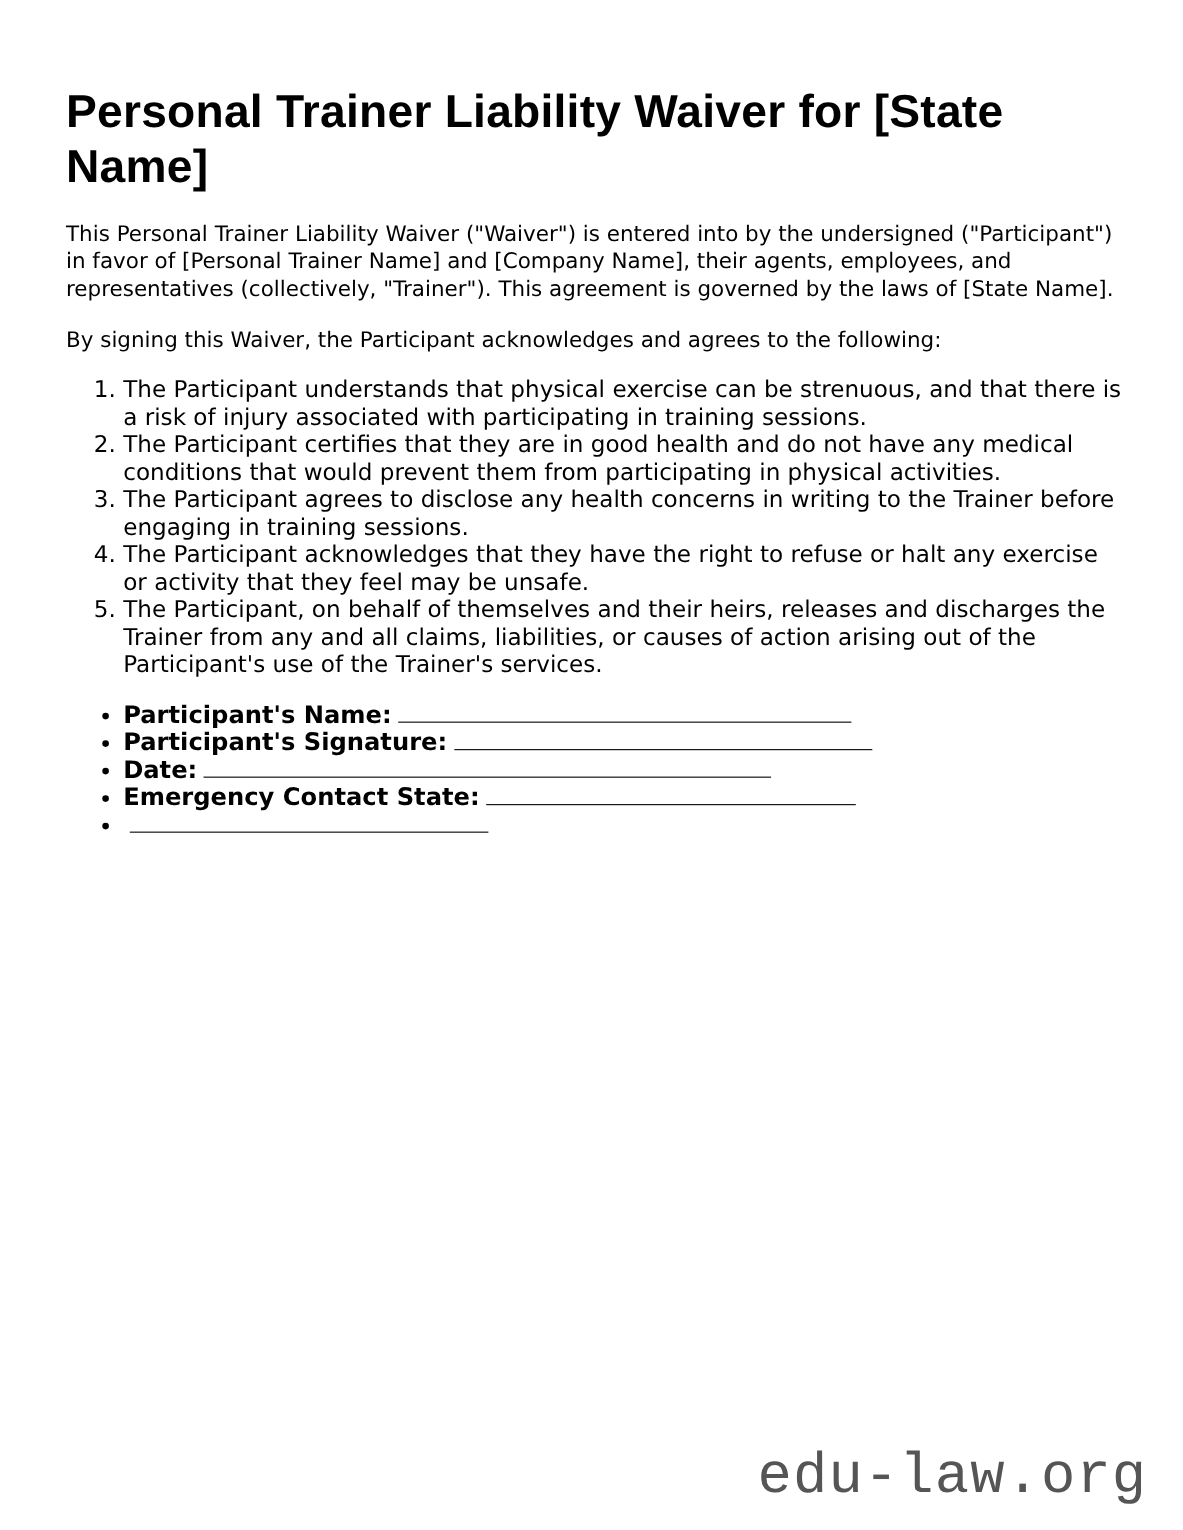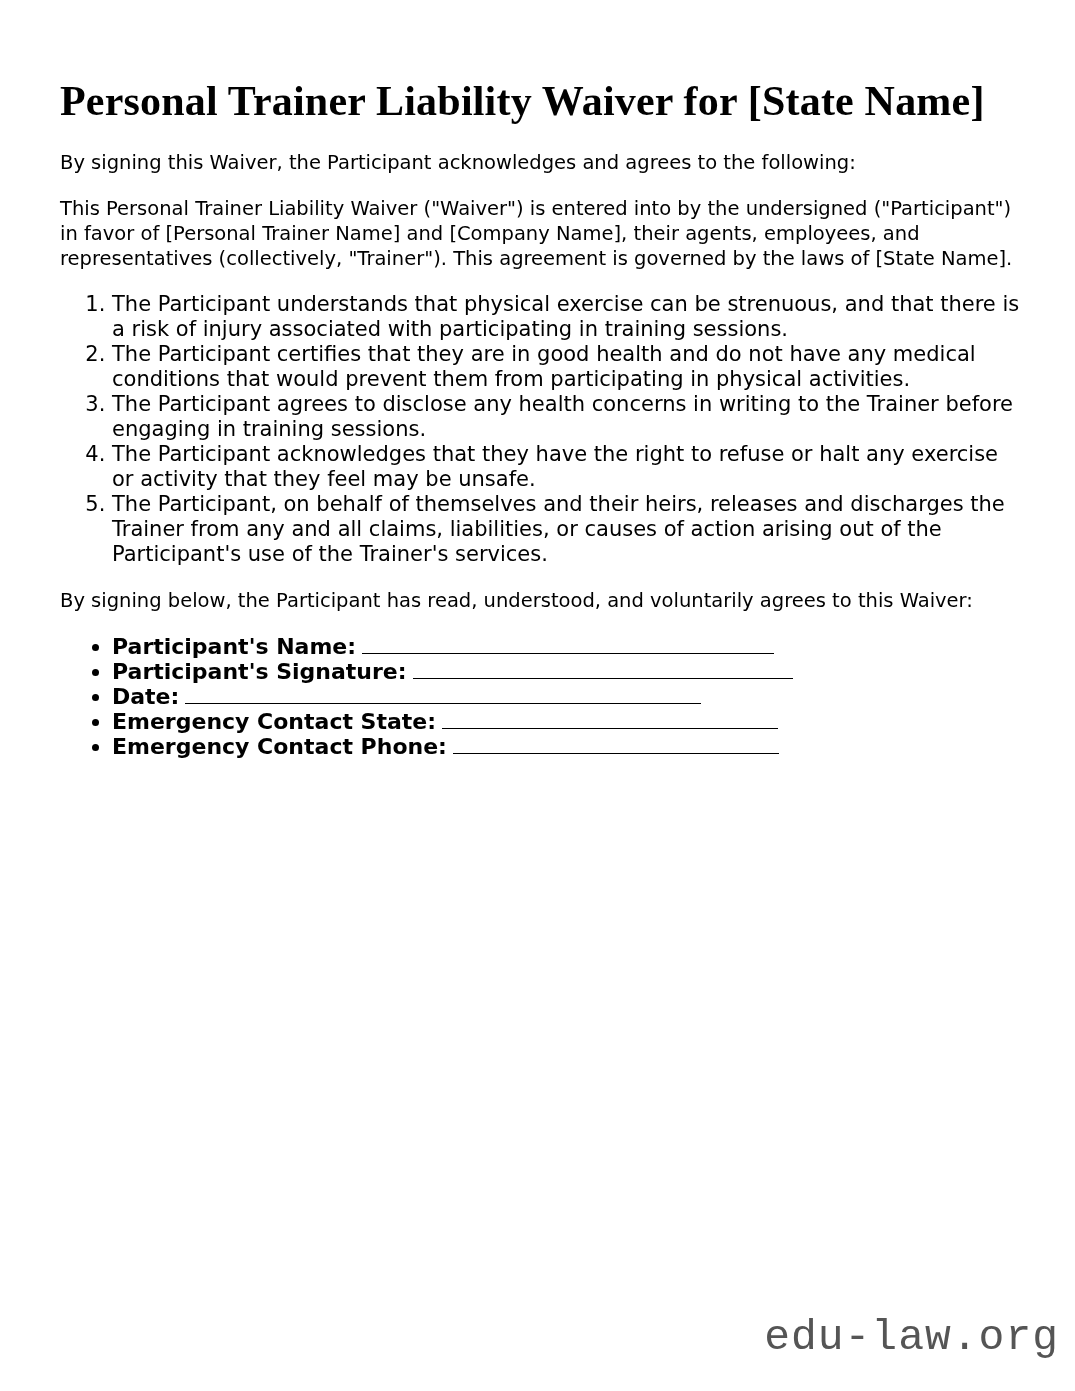--- a/index.html
+++ b/index.html
@@ -15,21 +15,21 @@
       font-family: "DejaVu Sans", sans-serif;
       color: #000000;
     }
     .page {
       position: absolute;
       left: 60px;
       top: 76px;
       width: 965px;
     }
     h1 {
-      font-family: Liberation Serif, serif;
+      font-family: Liberation Sans, sans-serif;
       font-weight: bold;
       font-size: 42px;
       line-height: 50px;
       margin: 0 0 24px 0;
       letter-spacing: 0.2px;
     }
     p {
       font-size: 19.5px;
       line-height: 25px;
       margin: 0 0 21px 0;
@@ -55,61 +55,60 @@
     }
     .blank {
       display: inline-block;
       border-bottom: 1.5px solid #000;
       height: 18px;
       vertical-align: baseline;
       margin-left: 6px;
     }
     .watermark {
       position: absolute;
-      right: 16px;
+      right: 32px;
       top: 1313px;
       font-family: "Liberation Mono", "DejaVu Sans Mono", monospace;
-      font-size: 43px;
+      font-size: 52px;
       color: #555555;
       letter-spacing: 1px;
     }
   </style>
 </head>
 <body>
 
 <div class="page">
   <h1>Personal Trainer Liability Waiver for [State Name]</h1>
 
+  <p>This Personal Trainer Liability Waiver ("Waiver") is entered into by the undersigned ("Participant") in favor of [Personal Trainer Name] and [Company Name], their agents, employees, and representatives (collectively, "Trainer"). This agreement is governed by the laws of [State Name].</p>
+
   <p>By signing this Waiver, the Participant acknowledges and agrees to the following:</p>
-
-  <p>This Personal Trainer Liability Waiver ("Waiver") is entered into by the undersigned ("Participant") in favor of [Personal Trainer Name] and [Company Name], their agents, employees, and representatives (collectively, "Trainer"). This agreement is governed by the laws of [State Name].</p>
 
   <ol>
     <li>The Participant understands that physical exercise can be strenuous, and that there is a risk of injury associated with participating in training sessions.</li>
     <li>The Participant certifies that they are in good health and do not have any medical conditions that would prevent them from participating in physical activities.</li>
     <li>The Participant agrees to disclose any health concerns in writing to the Trainer before engaging in training sessions.</li>
     <li>The Participant acknowledges that they have the right to refuse or halt any exercise or activity that they feel may be unsafe.</li>
     <li>The Participant, on behalf of themselves and their heirs, releases and discharges the Trainer from any and all claims, liabilities, or causes of action arising out of the Participant's use of the Trainer's services.</li>
   </ol>
 
-  <p>By signing below, the Participant has read, understood, and voluntarily agrees to this Waiver:</p>
 
   <ul class="signature-list">
     <li>
       <span>Participant's Name:</span><span class="blank" style="width:412px"></span>
     </li>
     <li>
       <span>Participant's Signature:</span><span class="blank" style="width:380px"></span>
     </li>
     <li>
       <span>Date:</span><span class="blank" style="width:516px"></span>
     </li>
     <li>
       <span>Emergency Contact State:</span><span class="blank" style="width:336px"></span>
     </li>
     <li>
-      <span>Emergency Contact Phone:</span><span class="blank" style="width:326px"></span>
+      <span class="blank" style="width:326px"></span>
     </li>
   </ul>
 
 </div>
 
 <div class="watermark">edu-law.org</div>
 
 </body></html>

